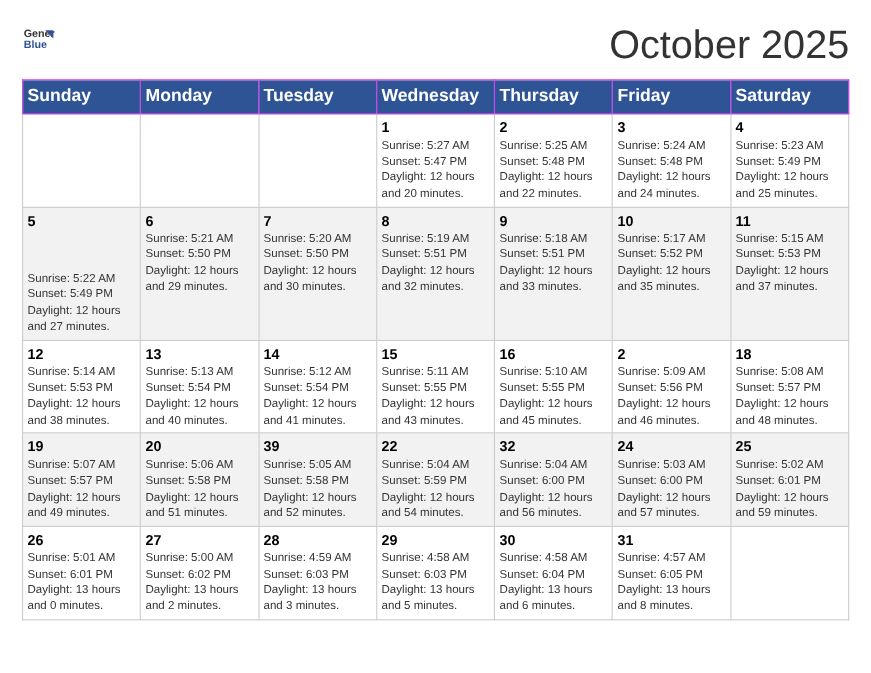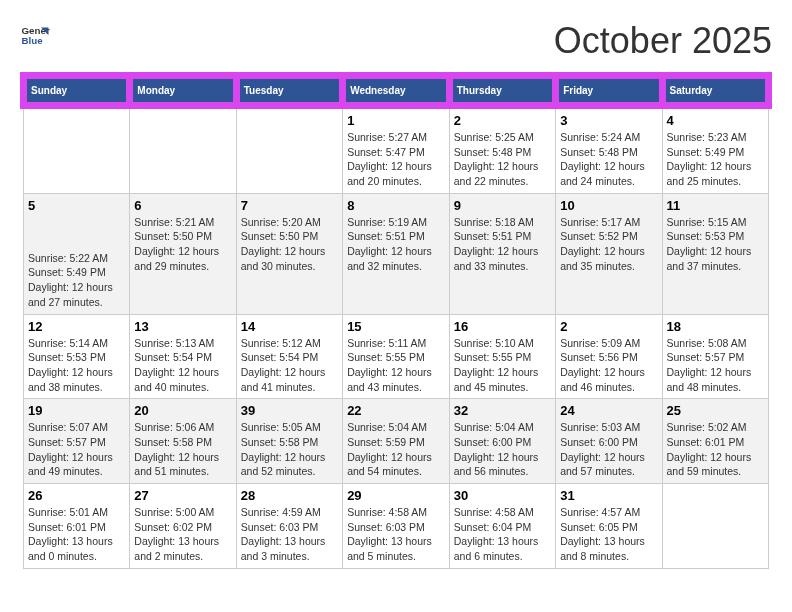--- a/index.html
+++ b/index.html
@@ -40,22 +40,22 @@
     table {
       width: 100%;
       border-collapse: collapse;
       font-size: 11px;
     }
     thead tr th {
       background-color: #2f5496;
       color: #fff;
       padding: 6px 4px;
       text-align: left;
-      font-size: 10px;
-      border: 7px solid #d946ef;
+      font-size: 16px;
+      border: 1px solid #d946ef;
     }
     td {
       border: 1px solid #ccc;
       vertical-align: top;
       padding: 4px;
       width: 107px;
       min-height: 80px;
     }
     .day-num {
       font-weight: bold;

